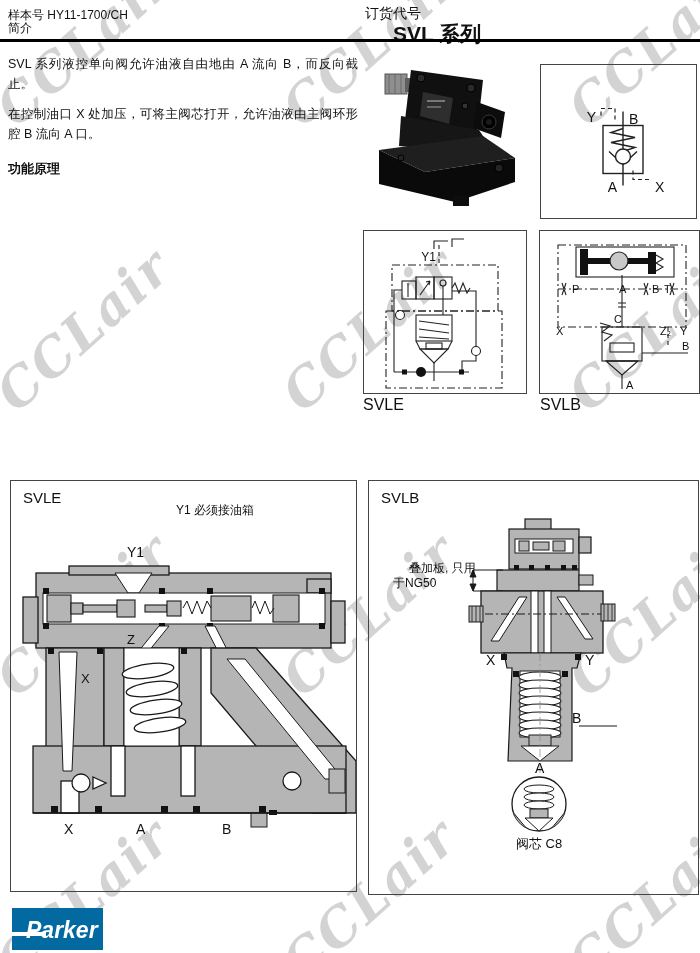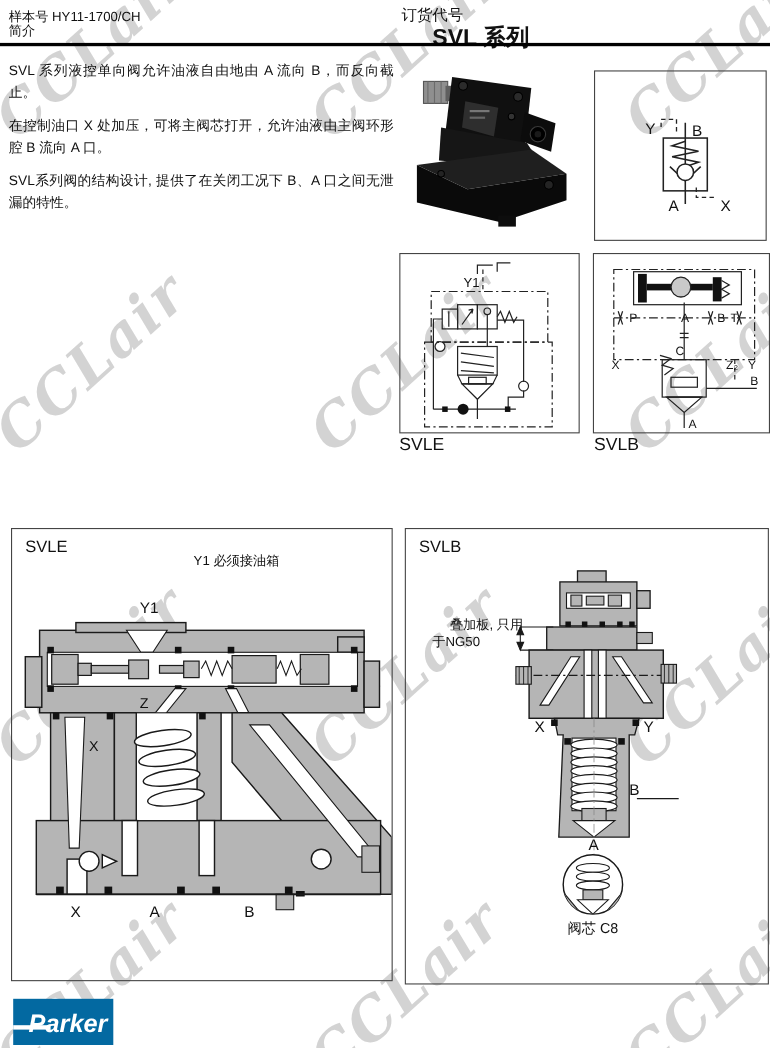--- a/index.html
+++ b/index.html
@@ -51,21 +51,21 @@
 
 <div class="abs hdr-doc">样本号 HY11-1700/CH</div>
 <div class="abs hdr-sec">简介</div>
 <div class="abs hdr-prod">订货代号</div>
 <div class="abs hdr-series">SVL 系列</div>
 <div class="abs rule"></div>
 
 <div class="abs intro">
   <p>SVL 系列液控单向阀允许油液自由地由 A 流向 B，而反向截止。</p>
   <p>在控制油口 X 处加压，可将主阀芯打开，允许油液由主阀环形腔 B 流向 A 口。</p>
-  <p>SVL系列阀的结构设计, 提供了在关闭工况下 B、A 口之间无泄漏的特性。</p>
+  <h3>功能原理</h3>
 </div>
 
 <div class="abs" style="left:365px;top:58px;width:158px;height:154px;z-index:1">
   <svg viewBox="0 0 158 154">
     <rect x="20" y="16" width="22" height="20" fill="#8f8f8f" stroke="#555"></rect>
     <line x1="24" y1="16" x2="24" y2="36" stroke="#6b6b6b"></line>
     <line x1="30" y1="16" x2="30" y2="36" stroke="#6b6b6b"></line>
     <line x1="36" y1="16" x2="36" y2="36" stroke="#6b6b6b"></line>
     <rect x="40" y="20" width="12" height="14" fill="#5f5f5f"></rect>
     <polygon points="46,12 118,22 112,76 40,62" fill="#101010"></polygon>

